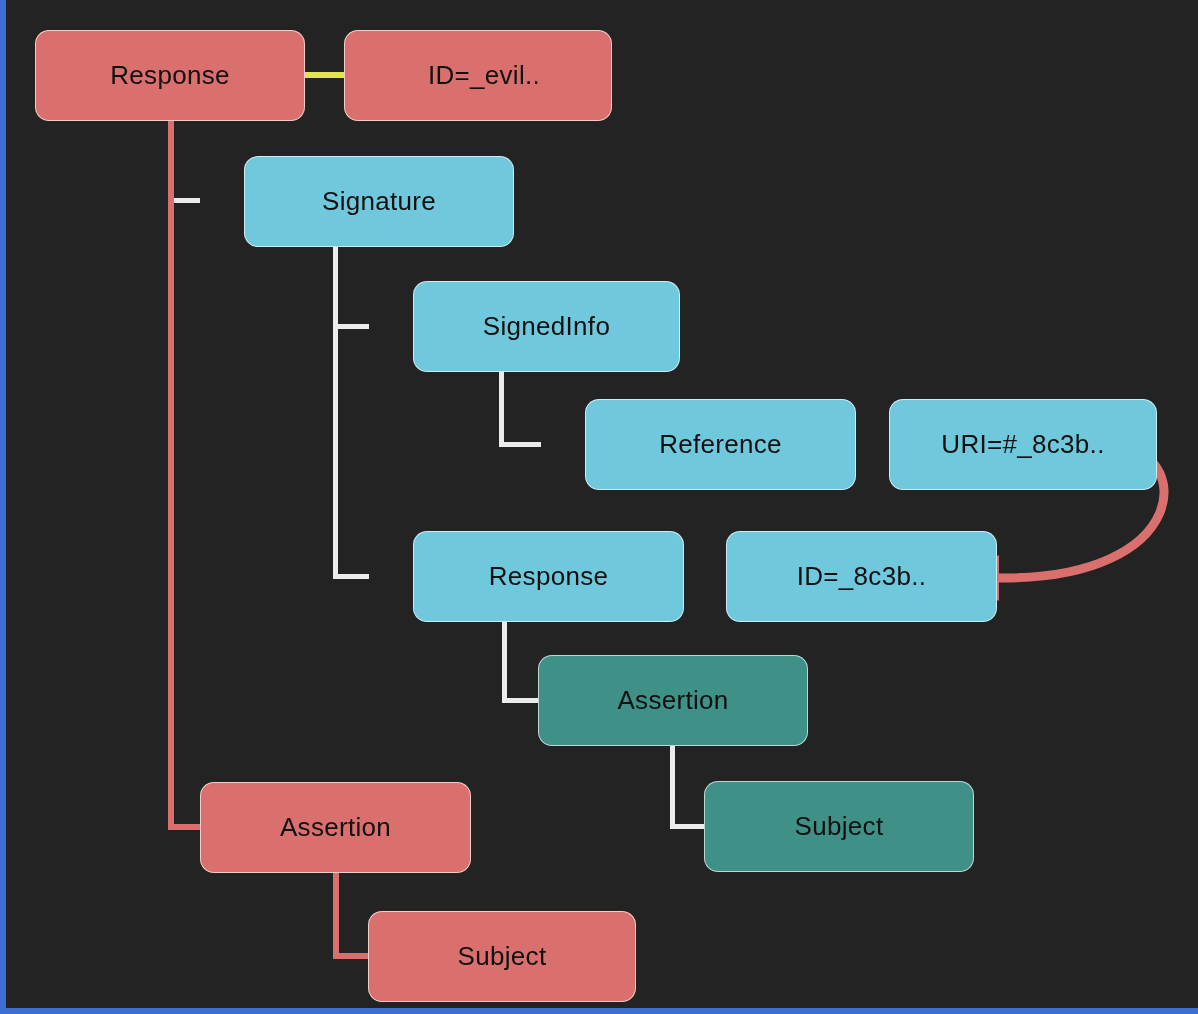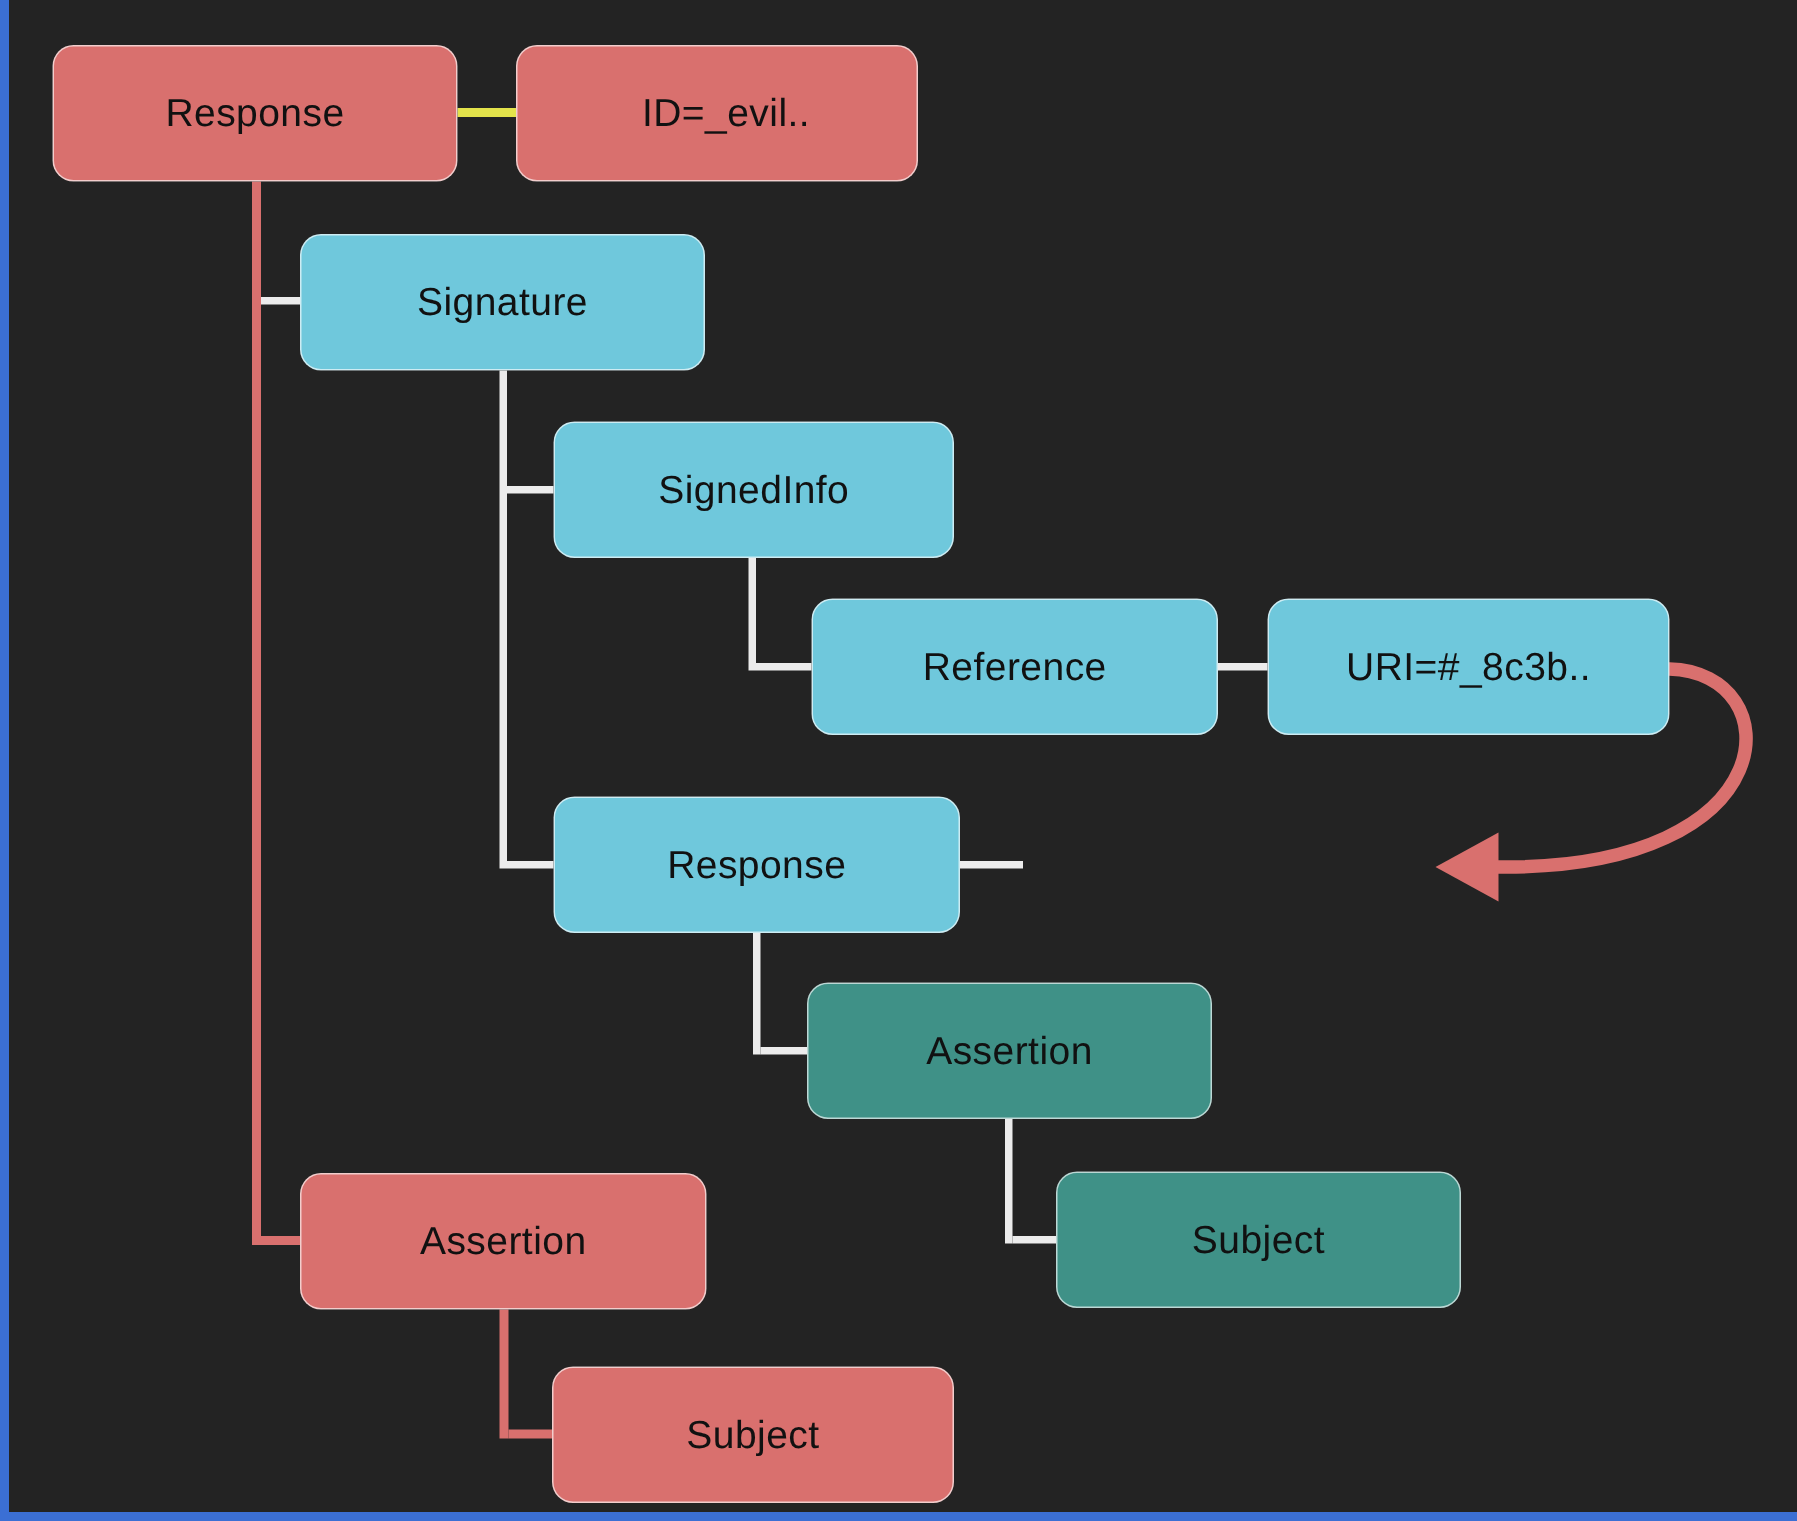--- a/index.html
+++ b/index.html
@@ -26,21 +26,21 @@
     position:absolute;
     border-radius:14px;
     display:flex;align-items:center;justify-content:center;
     font-size:26px;
     color:var(--text);
     border:1px solid rgba(255,255,255,0.65);
     box-sizing:border-box;
     letter-spacing:0.3px;
   }
   .node.attack{background:var(--attack-node);}
-  .node.signature{background:var(--signature-node);}
+  .node.signature{background:var(--signature-node);margin-left:44px;}
   .node.assertion{background:var(--assertion-node);}
   .line{position:absolute;}
   .line.light{background:var(--connector-light);}
   .line.attack{background:var(--connector-attack);}
   .line.highlight{background:var(--link-highlight);}
   .arrow-layer{position:absolute;left:0;top:0;width:1198px;height:1014px;pointer-events:none;}
   .edge-left{position:absolute;left:0;top:0;width:6px;height:100%;background:var(--frame-edge);}
   .edge-bottom{position:absolute;left:0;bottom:0;width:100%;height:6px;background:var(--frame-edge);}
 </style>
 </head>
@@ -91,20 +91,23 @@
     </div>
   <div class="node signature" style="left:369px;top:281px;width:267px;height:91px;">
       <span>SignedInfo</span>
     </div>
   <div class="node signature" style="left:845px;top:399px;width:268px;height:91px;align-items:center;">
       <span>URI=#_8c3b..</span>
     </div>
   <div class="node signature" style="left:369px;top:531px;width:271px;height:91px;">
       <span>Response</span>
     </div>
+  <div class="node signature" style="left:682px;top:531px;width:271px;height:91px;">
+      <span>ID=_8c3b..</span>
+    </div>
   <div class="node assertion" style="left:538px;top:655px;width:270px;height:91px;">
       <span>Assertion</span>
     </div>
   <div class="node assertion" style="left:704px;top:781px;width:270px;height:91px;">
       <span>Subject</span>
     </div>
   <div class="node attack" style="left:200px;top:782px;width:271px;height:91px;">
       <span>Assertion</span>
     </div>
   <div class="node attack" style="left:368px;top:911px;width:268px;height:91px;">

